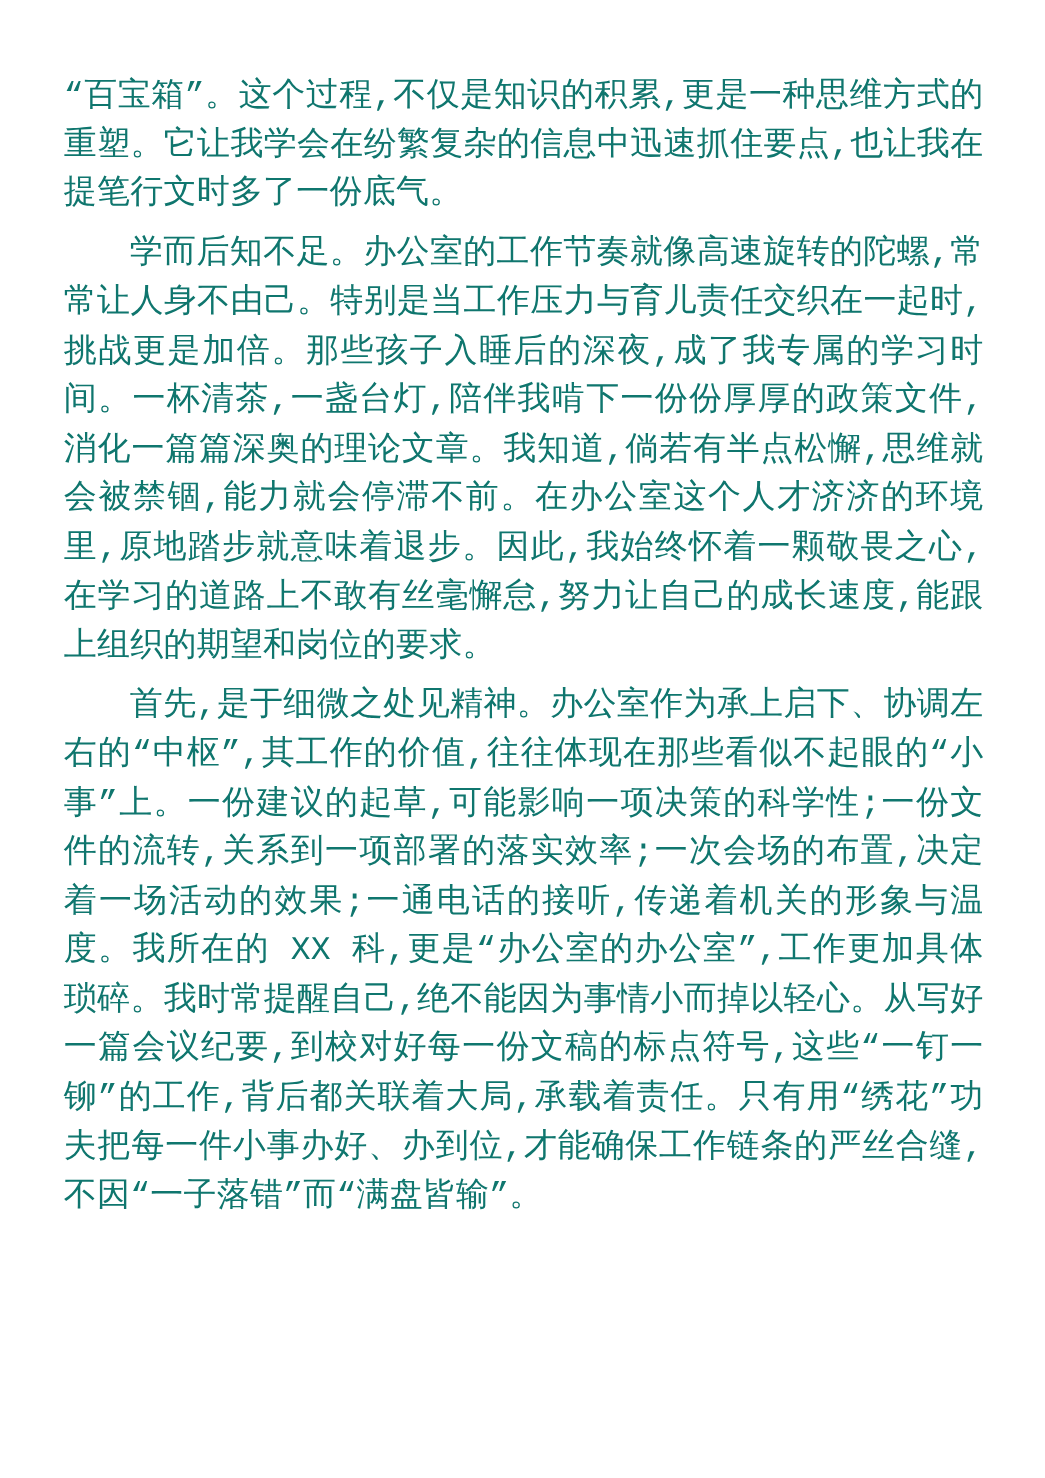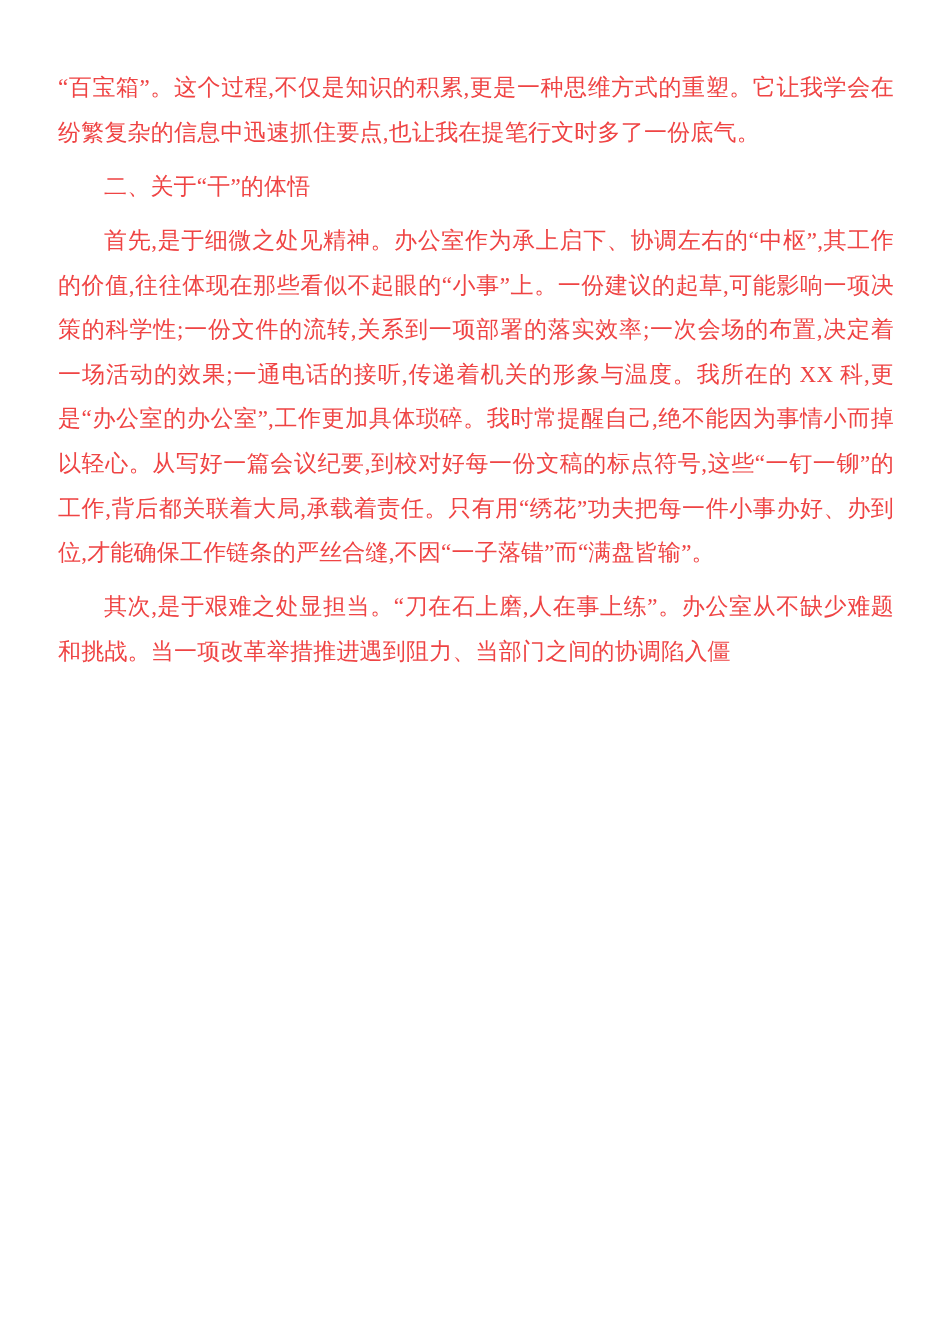--- a/index.html
+++ b/index.html
@@ -1,28 +1,27 @@
 <!DOCTYPE html>
 <html><head>
 <meta charset="utf-8">
 <style>
   html, body { margin: 0; padding: 0; background: #ffffff; }
   body { width: 950px; height: 1344px; overflow: hidden; position: relative; }
   .page {
     position: absolute; left: 58px; top: 66px; width: 836px;
-    font-family: Liberation Serif, serif;
-    font-size: 23px; color: #ef4444; line-height: 44.6px;
+    font-family: Liberation Mono, monospace;
+    font-size: 30px; color: #0f766e; line-height: 44.6px;
     letter-spacing: 0.2px;
     text-align: justify; text-justify: inter-character;
   }
   .para { margin: 0 0 9.6px 0; }
   .para.indent { text-indent: 2em; }
   .heading { margin: 0 0 9.6px 0; text-indent: 2em; }
 </style>
 </head>
 <body>
 
 <div class="page">
   <p class="para">“百宝箱”。这个过程,不仅是知识的积累,更是一种思维方式的重塑。它让我学会在纷繁复杂的信息中迅速抓住要点,也让我在提笔行文时多了一份底气。</p>
-  <p class="heading">二、关于“干”的体悟</p>
+  <p class="para indent">学而后知不足。办公室的工作节奏就像高速旋转的陀螺,常常让人身不由己。特别是当工作压力与育儿责任交织在一起时,挑战更是加倍。那些孩子入睡后的深夜,成了我专属的学习时间。一杯清茶,一盏台灯,陪伴我啃下一份份厚厚的政策文件,消化一篇篇深奥的理论文章。我知道,倘若有半点松懈,思维就会被禁锢,能力就会停滞不前。在办公室这个人才济济的环境里,原地踏步就意味着退步。因此,我始终怀着一颗敬畏之心,在学习的道路上不敢有丝毫懈怠,努力让自己的成长速度,能跟上组织的期望和岗位的要求。</p>
   <p class="para indent">首先,是于细微之处见精神。办公室作为承上启下、协调左右的“中枢”,其工作的价值,往往体现在那些看似不起眼的“小事”上。一份建议的起草,可能影响一项决策的科学性;一份文件的流转,关系到一项部署的落实效率;一次会场的布置,决定着一场活动的效果;一通电话的接听,传递着机关的形象与温度。我所在的 XX 科,更是“办公室的办公室”,工作更加具体琐碎。我时常提醒自己,绝不能因为事情小而掉以轻心。从写好一篇会议纪要,到校对好每一份文稿的标点符号,这些“一钉一铆”的工作,背后都关联着大局,承载着责任。只有用“绣花”功夫把每一件小事办好、办到位,才能确保工作链条的严丝合缝,不因“一子落错”而“满盘皆输”。</p>
-  <p class="para indent">其次,是于艰难之处显担当。“刀在石上磨,人在事上练”。办公室从不缺少难题和挑战。当一项改革举措推进遇到阻力、当部门之间的协调陷入僵</p>
 </div>
 
 </body></html>

